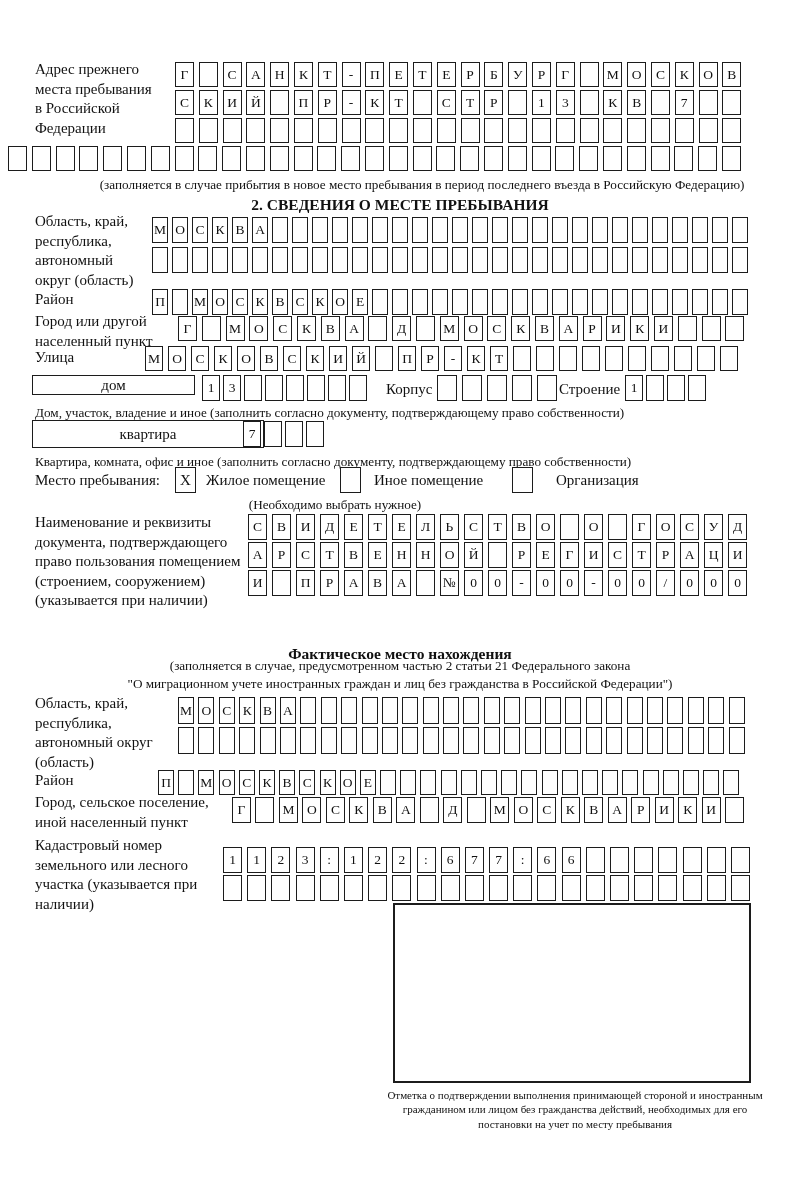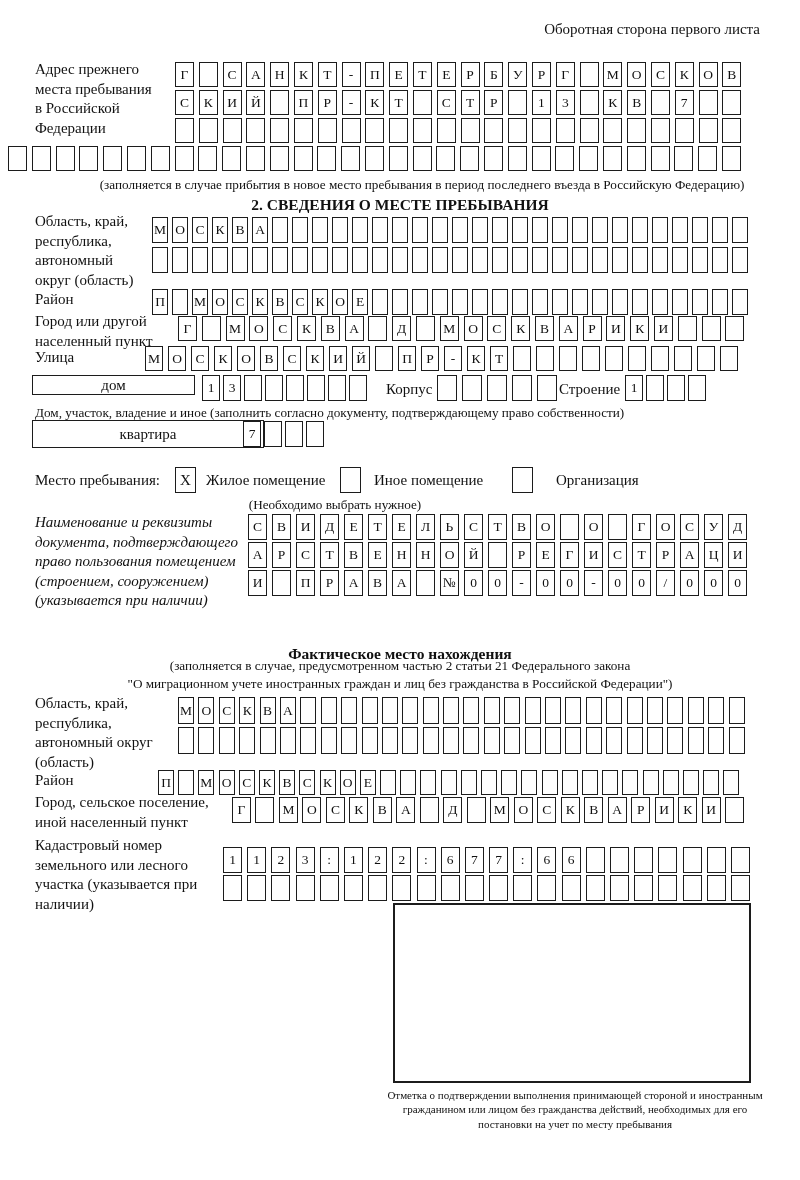--- a/index.html
+++ b/index.html
@@ -38,21 +38,20 @@
     box-sizing:border-box; width:21px; height:26px; border:1.6px solid #1c1c1c;
     display:flex; align-items:center; justify-content:center; font-size:15px; background:#fff;
   }
   .mark-rect { box-sizing:border-box; border:2px solid #1c1c1c; background:#fff; }
 </style>
 </head>
 <body>
 
 <div id="page">
 
-  <div class="abs lbl" style="top:20px; right:40px;">Оборотная сторона первого листа</div>
 
   <div class="abs lbl" style="left:35px; top:60px; width:120px;">Адрес прежнего места пребывания в Российской Федерации</div>
   <div class="abs row cells-a" style="left:175px; top:62px;">
       <span class="cb">Г</span>
       <span class="cb"></span>
       <span class="cb">С</span>
       <span class="cb">А</span>
       <span class="cb">Н</span>
       <span class="cb">К</span>
       <span class="cb">Т</span>
@@ -349,31 +348,32 @@
     </div>
   <div class="abs cap" style="left:35px; top:404px;">Дом, участок, владение и иное (заполнить согласно документу, подтверждающему право собственности)</div>
 
   <div class="abs wide-box" style="left:32px; top:420px; width:232px; height:28px;">квартира</div>
   <div class="abs row cells-dom" style="left:243px; top:421px;">
       <span class="cb">7</span>
       <span class="cb"></span>
       <span class="cb"></span>
       <span class="cb"></span>
     </div>
+  <div class="abs cap" style="left:35px; top:453px;">Квартира, комната, офис и иное (заполнить согласно документу, подтверждающему право собственности)</div>
 
   <div class="abs lbl" style="left:35px; top:471px;">Место пребывания:</div>
   <div class="abs chk" style="left:175px; top:467px;">X</div>
   <div class="abs lbl" style="left:206px; top:471px;">Жилое помещение</div>
   <div class="abs chk" style="left:340px; top:467px;"></div>
   <div class="abs lbl" style="left:374px; top:471px;">Иное помещение</div>
   <div class="abs chk" style="left:512px; top:467px;"></div>
   <div class="abs lbl" style="left:556px; top:471px;">Организация</div>
   <div class="abs cap" style="left:150px; top:496px; width:370px; text-align:center;">(Необходимо выбрать нужное)</div>
 
-  <div class="abs lbl" style="left:35px; top:513px; width:215px;font-style:italic;">Наименование и реквизиты документа, подтверждающего право пользования помещением (строением, сооружением) (указывается при наличии)</div>
+  <div class="abs lbl" style="left:35px; top:513px; width:215px;">Наименование и реквизиты документа, подтверждающего право пользования помещением (строением, сооружением) (указывается при наличии)</div>
   <div class="abs row cells-doc" style="left:248px; top:514px;">
       <span class="cb">С</span>
       <span class="cb">В</span>
       <span class="cb">И</span>
       <span class="cb">Д</span>
       <span class="cb">Е</span>
       <span class="cb">Т</span>
       <span class="cb">Е</span>
       <span class="cb">Л</span>
       <span class="cb">Ь</span>

